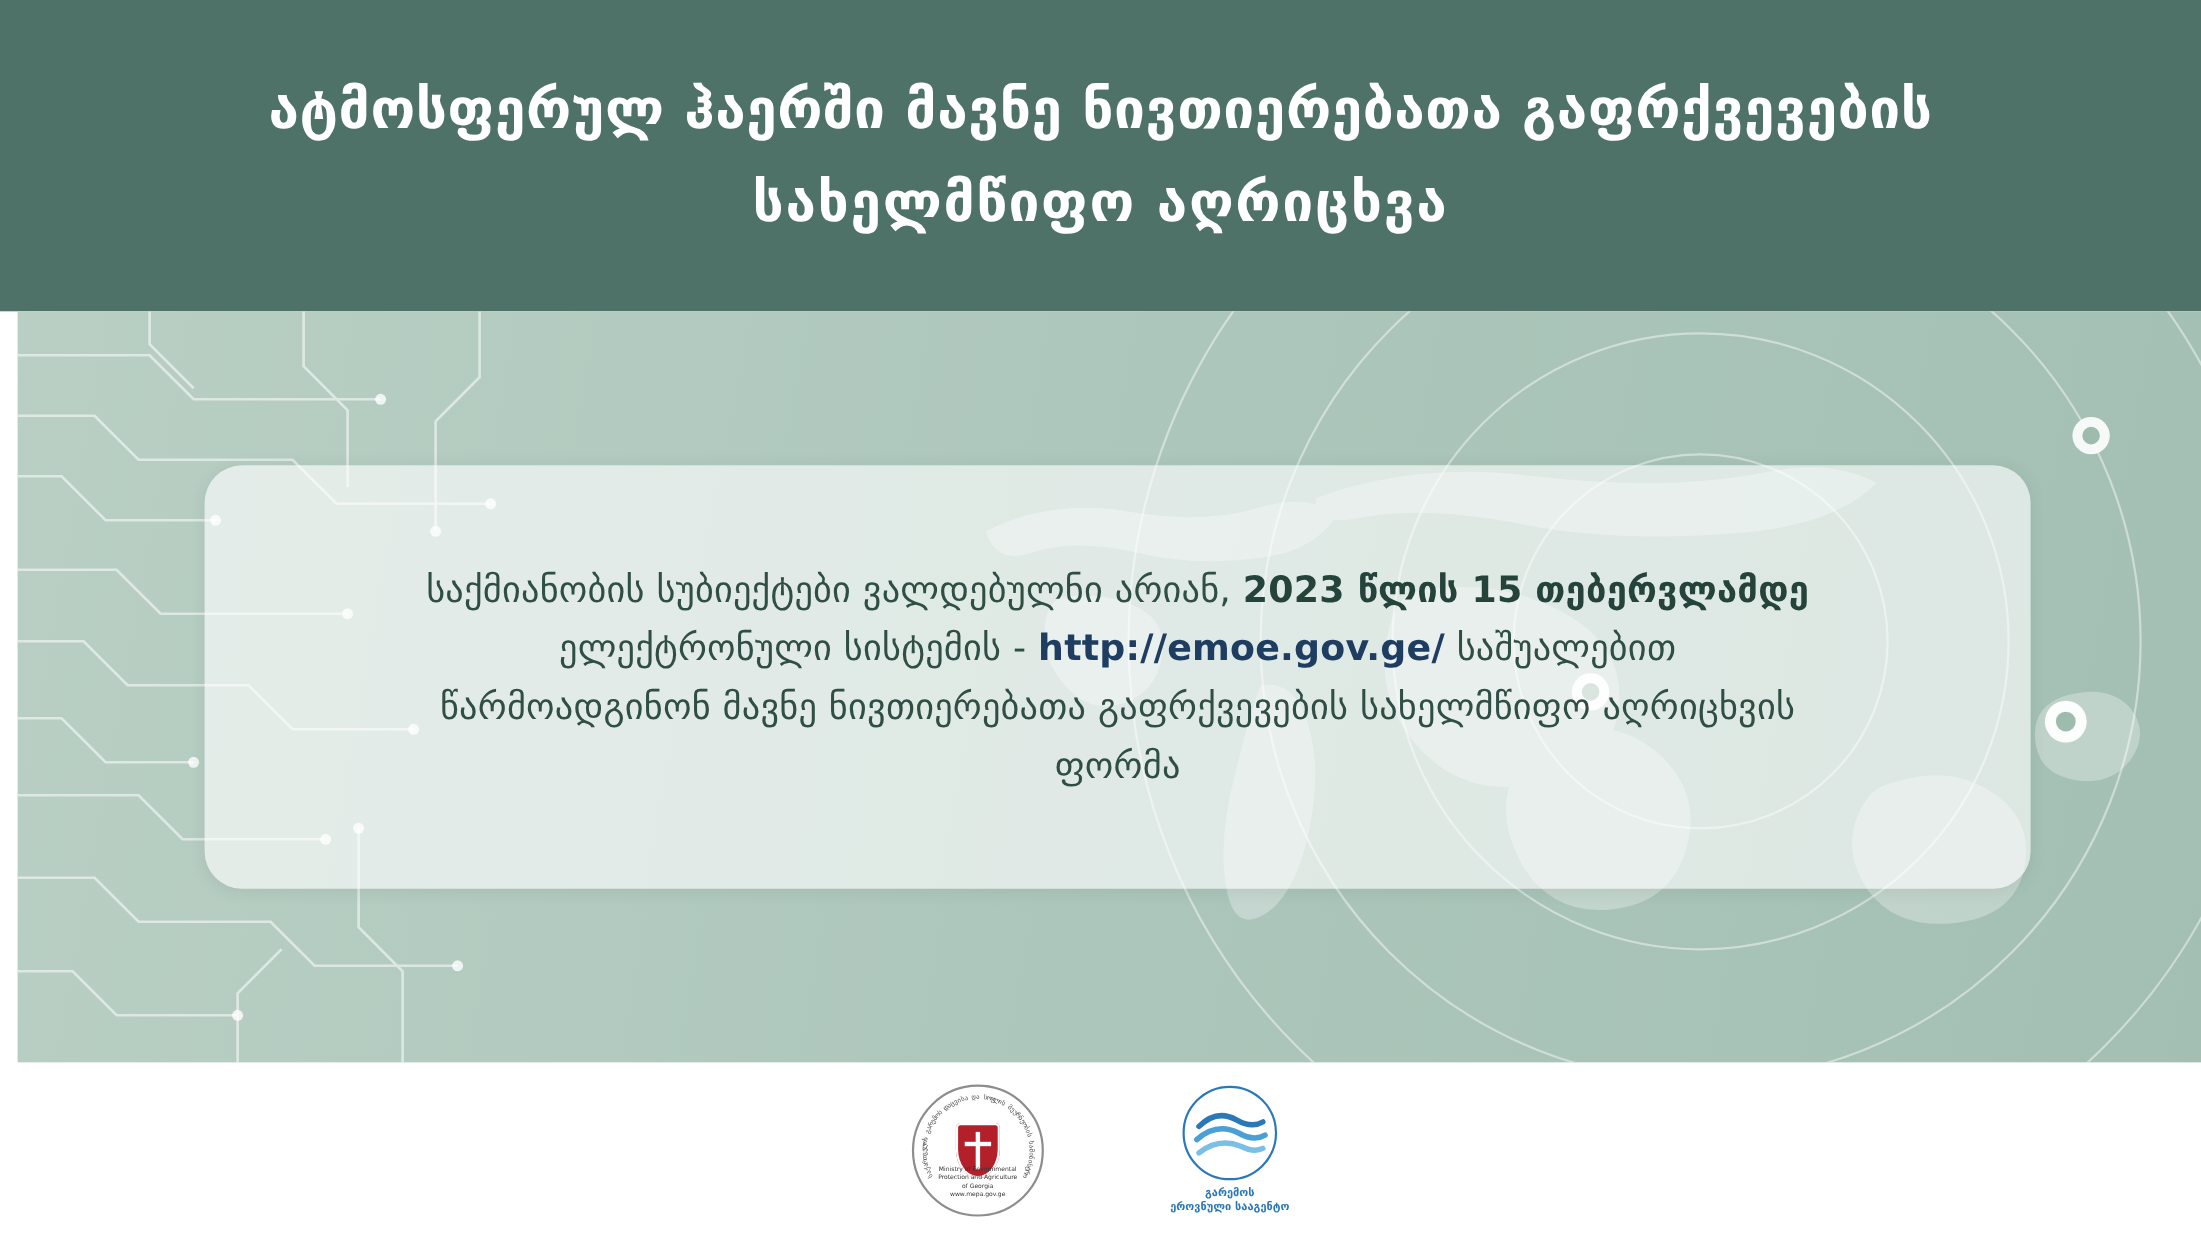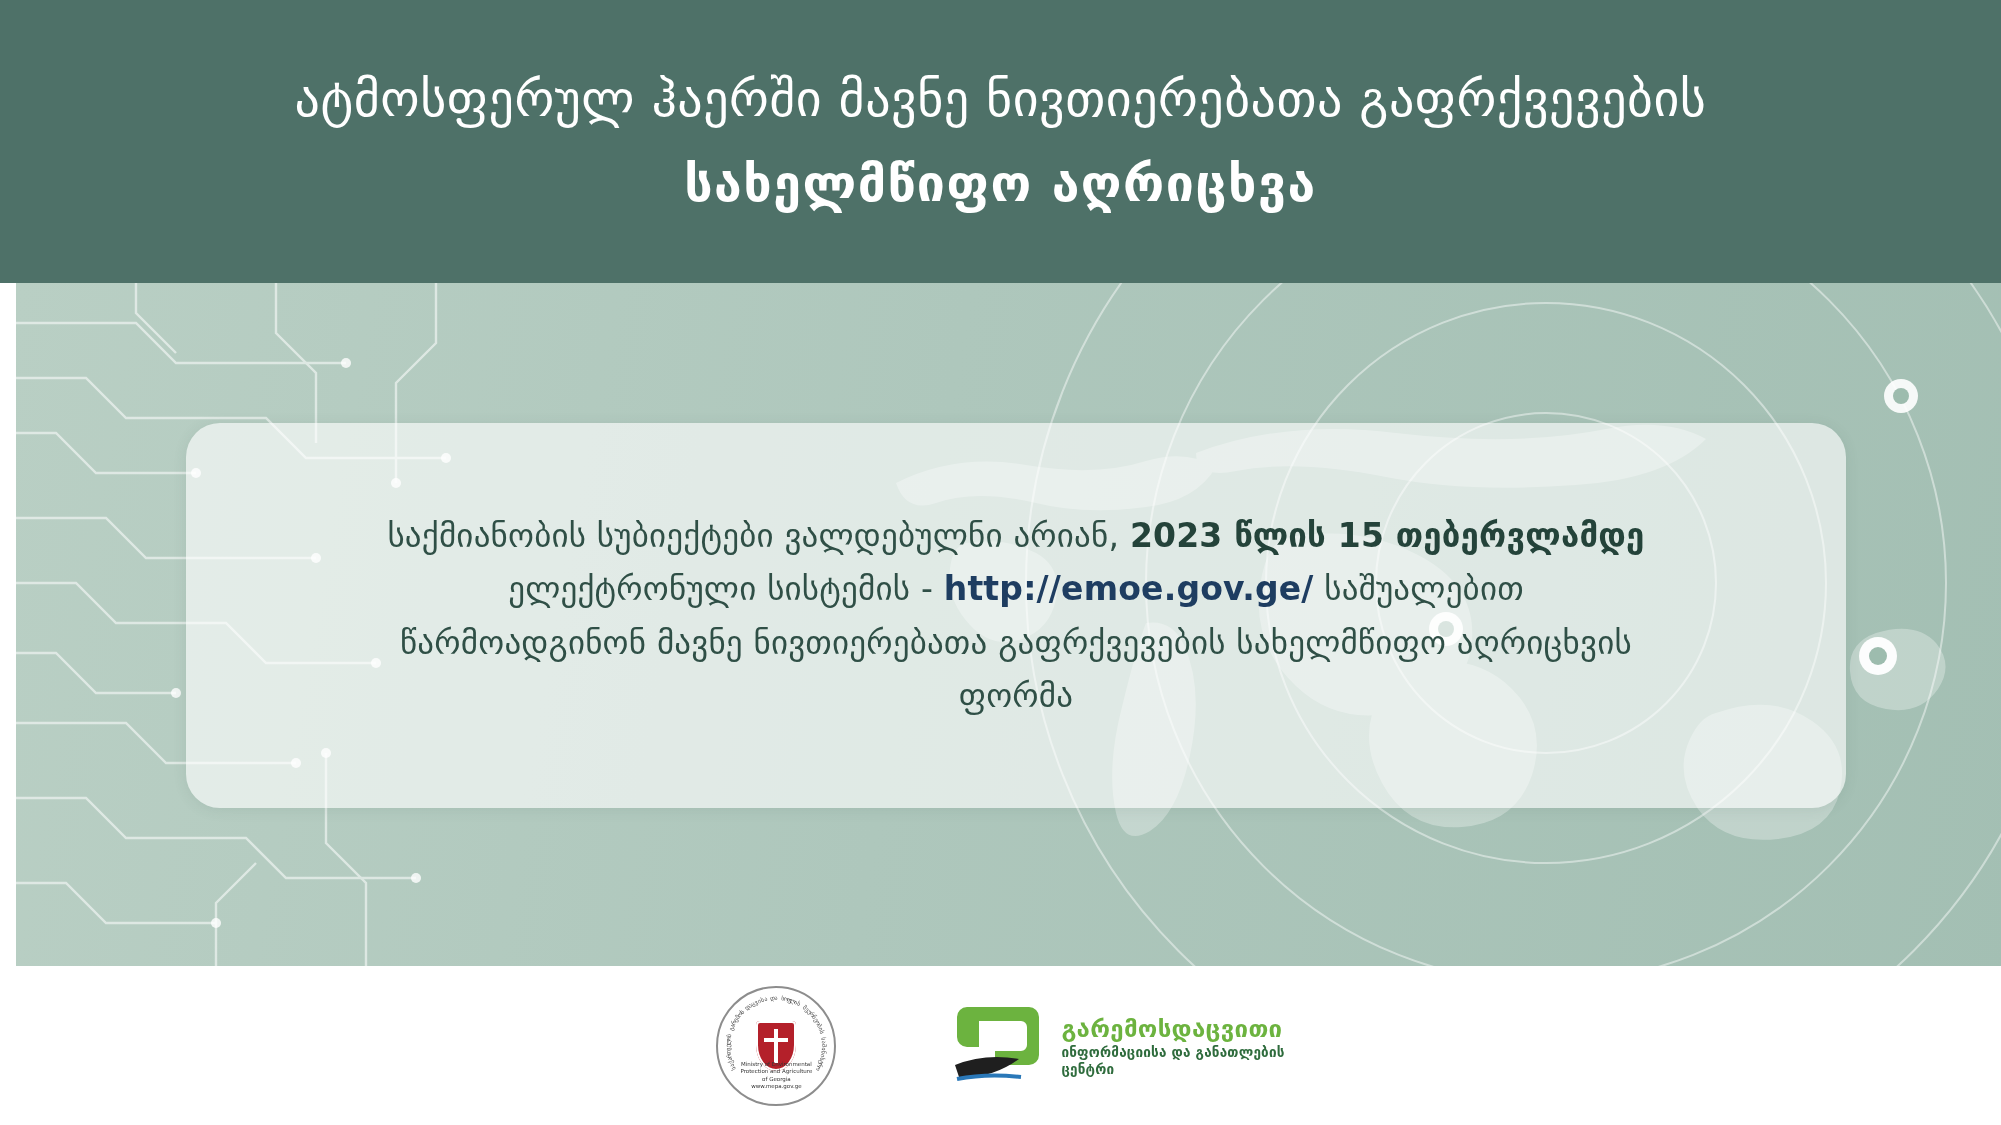--- a/index.html
+++ b/index.html
@@ -27,21 +27,21 @@
     background: #4e7168;
     display: flex;
     flex-direction: column;
     align-items: center;
     justify-content: center;
     overflow: hidden;
   }
   .header .title-line1 {
     color: #ffffff;
     font-size: 50px;
-    font-weight: 400;
+    font-weight: 700;
     letter-spacing: 0.5px;
     line-height: 1.25;
     text-align: center;
     white-space: nowrap;
   }
   .header .title-line2 {
     color: #ffffff;
     font-size: 50px;
     font-weight: 700;
     letter-spacing: 1.5px;
@@ -363,29 +363,28 @@
             <span style="transform: rotate(97.6552deg) translate(-50%, -52px);">ნ</span>
             <span style="transform: rotate(101.724deg) translate(-50%, -52px);">ი</span>
             <span style="transform: rotate(105.793deg) translate(-50%, -52px);">ს</span>
             <span style="transform: rotate(109.862deg) translate(-50%, -52px);">ტ</span>
             <span style="transform: rotate(113.931deg) translate(-50%, -52px);">რ</span>
             <span style="transform: rotate(118deg) translate(-50%, -52px);">ო</span>
           </div>
         </div>
     </div>
 
-    <div class="logo logo2">
-      <div class="logo2-mark">
-        <svg viewBox="0 0 96 86" width="96" height="86">
-          <path d="M16 4 H78 A10 10 0 0 1 88 14 V52 A10 10 0 0 1 78 62 H44 V48 H70 A6 6 0 0 0 76 42 V24 A6 6 0 0 0 70 18 H28 V44 H16 A10 10 0 0 1 6 34 V14 A10 10 0 0 1 16 4 Z" fill="#6cb33f"></path>
-          <path d="M4 62 Q34 50 68 56 Q40 76 8 74 Z" fill="#1f1f1f"></path>
-          <path d="M6 76 Q36 70 70 74" stroke="#2a78b8" stroke-width="4" fill="none"></path>
+
+    <div class="logo logo3">
+      <div class="logo3-mark">
+        <svg viewBox="0 0 80 80" width="80" height="80">
+          <path d="M12 34 Q28 18 46 28 Q60 36 70 30" stroke="#2a78b8" stroke-width="5" fill="none" stroke-linecap="round"></path>
+          <path d="M10 46 Q28 30 48 40 Q62 48 72 42" stroke="#4a9fd4" stroke-width="5" fill="none" stroke-linecap="round"></path>
+          <path d="M12 58 Q30 44 50 52 Q62 58 70 54" stroke="#7bc0e4" stroke-width="5" fill="none" stroke-linecap="round"></path>
         </svg>
       </div>
-      <div class="logo2-text">
-        <div class="l1">გარემოსდაცვითი</div>
-        <div class="l2">ინფორმაციისა და განათლების</div>
-        <div class="l3">ცენტრი</div>
+      <div class="logo3-cap">
+        <div>გარემოს</div>
+        <div>ეროვნული სააგენტო</div>
       </div>
     </div>
-
   </div>
 </div>
 
 </body></html>

